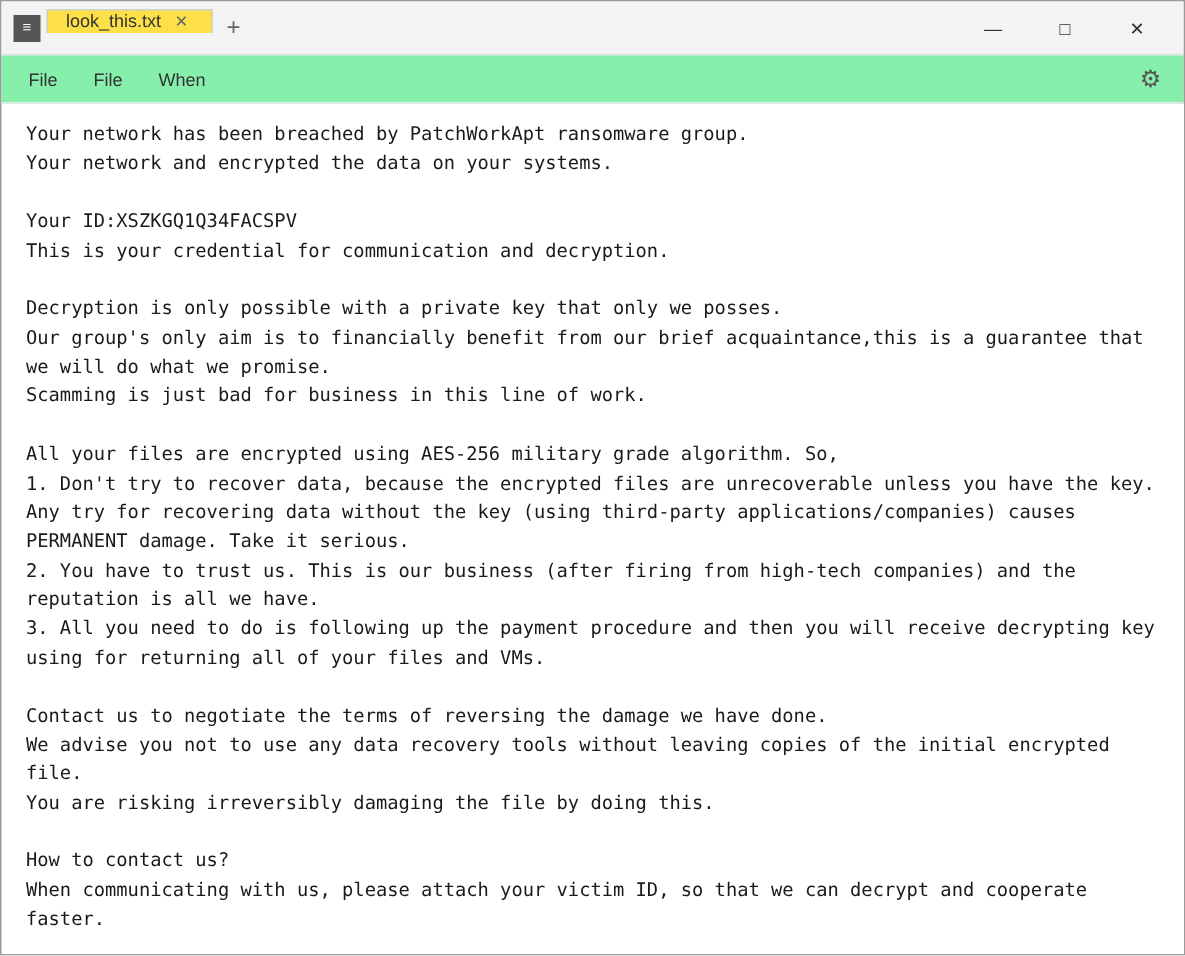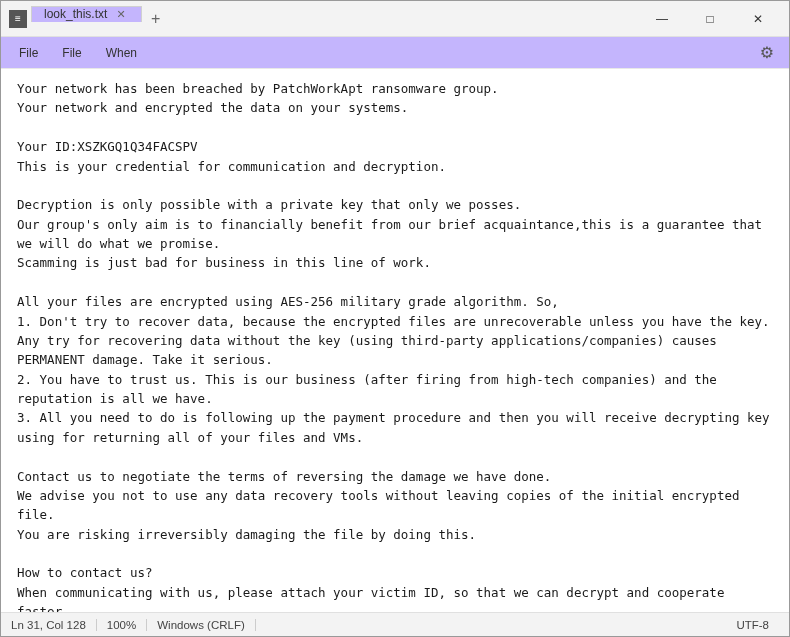--- a/index.html
+++ b/index.html
@@ -46,21 +46,21 @@
     .tabs-area {
       display: flex;
       align-items: stretch;
       flex: 1;
       padding-left: 4px;
     }
     .tab {
       display: flex;
       align-items: center;
       gap: 6px;
-      background: #c4b5fd;
+      background: #fde047;
       border: 1px solid #d0d0d0;
       border-bottom: none;
       padding: 0 12px;
       height: 100%;
       font-size: 12px;
       color: #333;
       cursor: pointer;
       position: relative;
       top: 1px;
     }
@@ -97,21 +97,21 @@
       font-size: 12px;
       cursor: pointer;
       color: #333;
     }
     
     .menu-bar {
       height: 32px;
       display: flex;
       align-items: center;
       padding: 0 8px;
-      background: #c4b5fd;
+      background: #86efac;
       border-bottom: 1px solid #e8e8e8;
       gap: 4px;
     }
     .menu-item {
       padding: 4px 10px;
       font-size: 12px;
       color: #333;
       cursor: pointer;
       border-radius: 3px;
     }
@@ -242,19 +242,13 @@
 Our email:
 PatchWorkApt@tutanota.com
 patchworkapt@msgden.net
 
 
 why trust us?
 If you pay the ransom, we will provide the decryption key software and send it to your mailbox.
 Provide some encrypted files, send them to us, and verify our authenticity and trustworthiness through this amazing decryption.</pre>
   </div>
 
-  <div class="status-bar">
-    <span class="status-section">Ln 31, Col 128</span>
-    <span class="status-section">100%</span>
-    <span class="status-section">Windows (CRLF)</span>
-    <span class="status-section">UTF-8</span>
-  </div>
 </div>
 
 </body></html>

